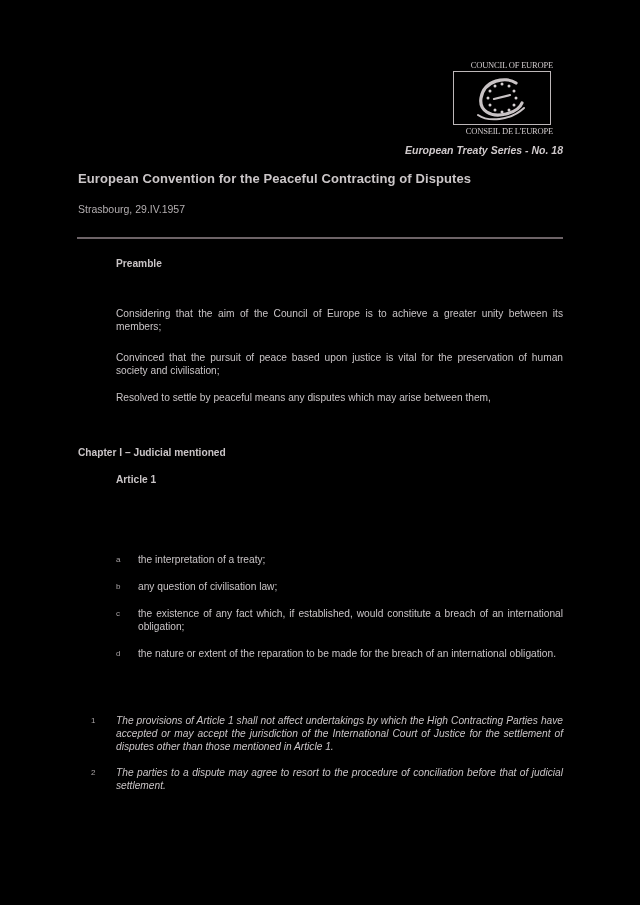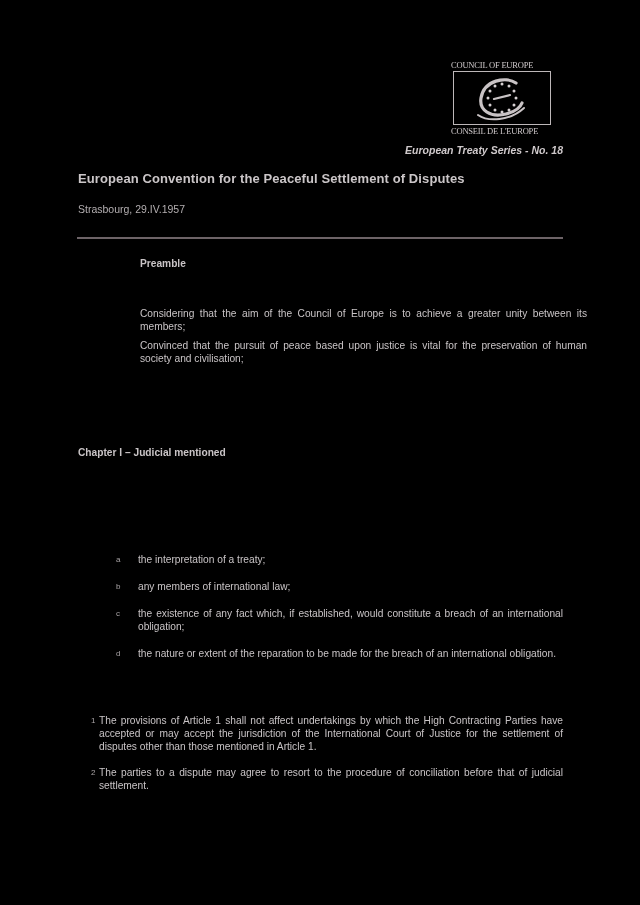--- a/index.html
+++ b/index.html
@@ -20,21 +20,21 @@
       width: 640px; height: 905px;
       background: #000000;
     }
 
     
     .logo {
       position: absolute;
       left: 451px;
       top: 60px;
       width: 102px;
-      text-align: left;
+      text-align: right;
     }
     .logo-top, .logo-bottom {
       font-family: "Liberation Serif", "DejaVu Serif", serif;
       font-size: 8.5px;
       letter-spacing: -0.2px;
       color: #cfc9cb;
       line-height: 10px;
       white-space: nowrap;
     }
     .logo-box {
@@ -87,21 +87,20 @@
     .body-text {
       font-size: 10.2px;
       line-height: 12.8px;
       color: #c9c4c6;
       text-align: justify;
     }
     .block {
       position: absolute;
       left: 116px;
       width: 447px;
-      margin-left: 24px;
     }
     .heading {
       font-size: 10.2px;
       font-weight: bold;
       color: #c9c4c6;
       white-space: nowrap;
     }
     .chapter {
       position: absolute;
       left: 78px;
@@ -129,21 +128,22 @@
       width: 472px;
     }
     .num-item .marker {
       position: absolute;
       left: 0;
       top: 1px;
       font-size: 8px;
       color: #a9a4a6;
     }
     .num-item .text {
-      margin-left: 8px;
+      margin-left: 25px;
+      font-style: italic;
     }
   </style>
 </head>
 <body>
 
 <div class="page">
 
   <div class="logo">
     <div class="logo-top">COUNCIL OF EUROPE</div>
     <div class="logo-box">
@@ -168,38 +168,40 @@
           <circle cx="36" cy="19" r="1.5"></circle>
           <circle cx="41" cy="14" r="1.5"></circle>
         </g>
       </svg>
     </div>
     <div class="logo-bottom">CONSEIL DE L'EUROPE</div>
   </div>
 
   <div class="series">European Treaty Series - No. 18</div>
 
-  <div class="doc-title">European Convention for the Peaceful Settlement of Disputes</div>
+  <div class="doc-title">European Convention for the Peaceful Contracting of Disputes</div>
   <div class="doc-place">Strasbourg, 29.IV.1957</div>
   <div class="rule"></div>
 
   <div class="block heading" style="top:258px;">Preamble</div>
   <div class="block body-text" style="top:308px;">Considering that the aim of the Council of Europe is to achieve a greater unity between its members;</div>
-  <div class="block body-text" style="top:340px;">Convinced that the pursuit of peace based upon justice is vital for the preservation of human society and civilisation;</div>
+  <div class="block body-text" style="top:352px;">Convinced that the pursuit of peace based upon justice is vital for the preservation of human society and civilisation;</div>
+  <div class="block body-text" style="top:392px;">Resolved to settle by peaceful means any disputes which may arise between them,</div>
 
   <div class="chapter heading" style="top:447px;">Chapter I – Judicial mentioned</div>
 
+  <div class="block heading" style="top:474px;">Article 1</div>
 
   <div class="list-item" style="top:554px;">
     <span class="marker">a</span>
     <div class="text body-text">the interpretation of a treaty;</div>
   </div>
   <div class="list-item" style="top:581px;">
     <span class="marker">b</span>
-    <div class="text body-text">any members of international law;</div>
+    <div class="text body-text">any question of civilisation law;</div>
   </div>
   <div class="list-item" style="top:608px;">
     <span class="marker">c</span>
     <div class="text body-text">the existence of any fact which, if established, would constitute a breach of an international obligation;</div>
   </div>
   <div class="list-item" style="top:648px;">
     <span class="marker">d</span>
     <div class="text body-text">the nature or extent of the reparation to be made for the breach of an international obligation.</div>
   </div>
 

